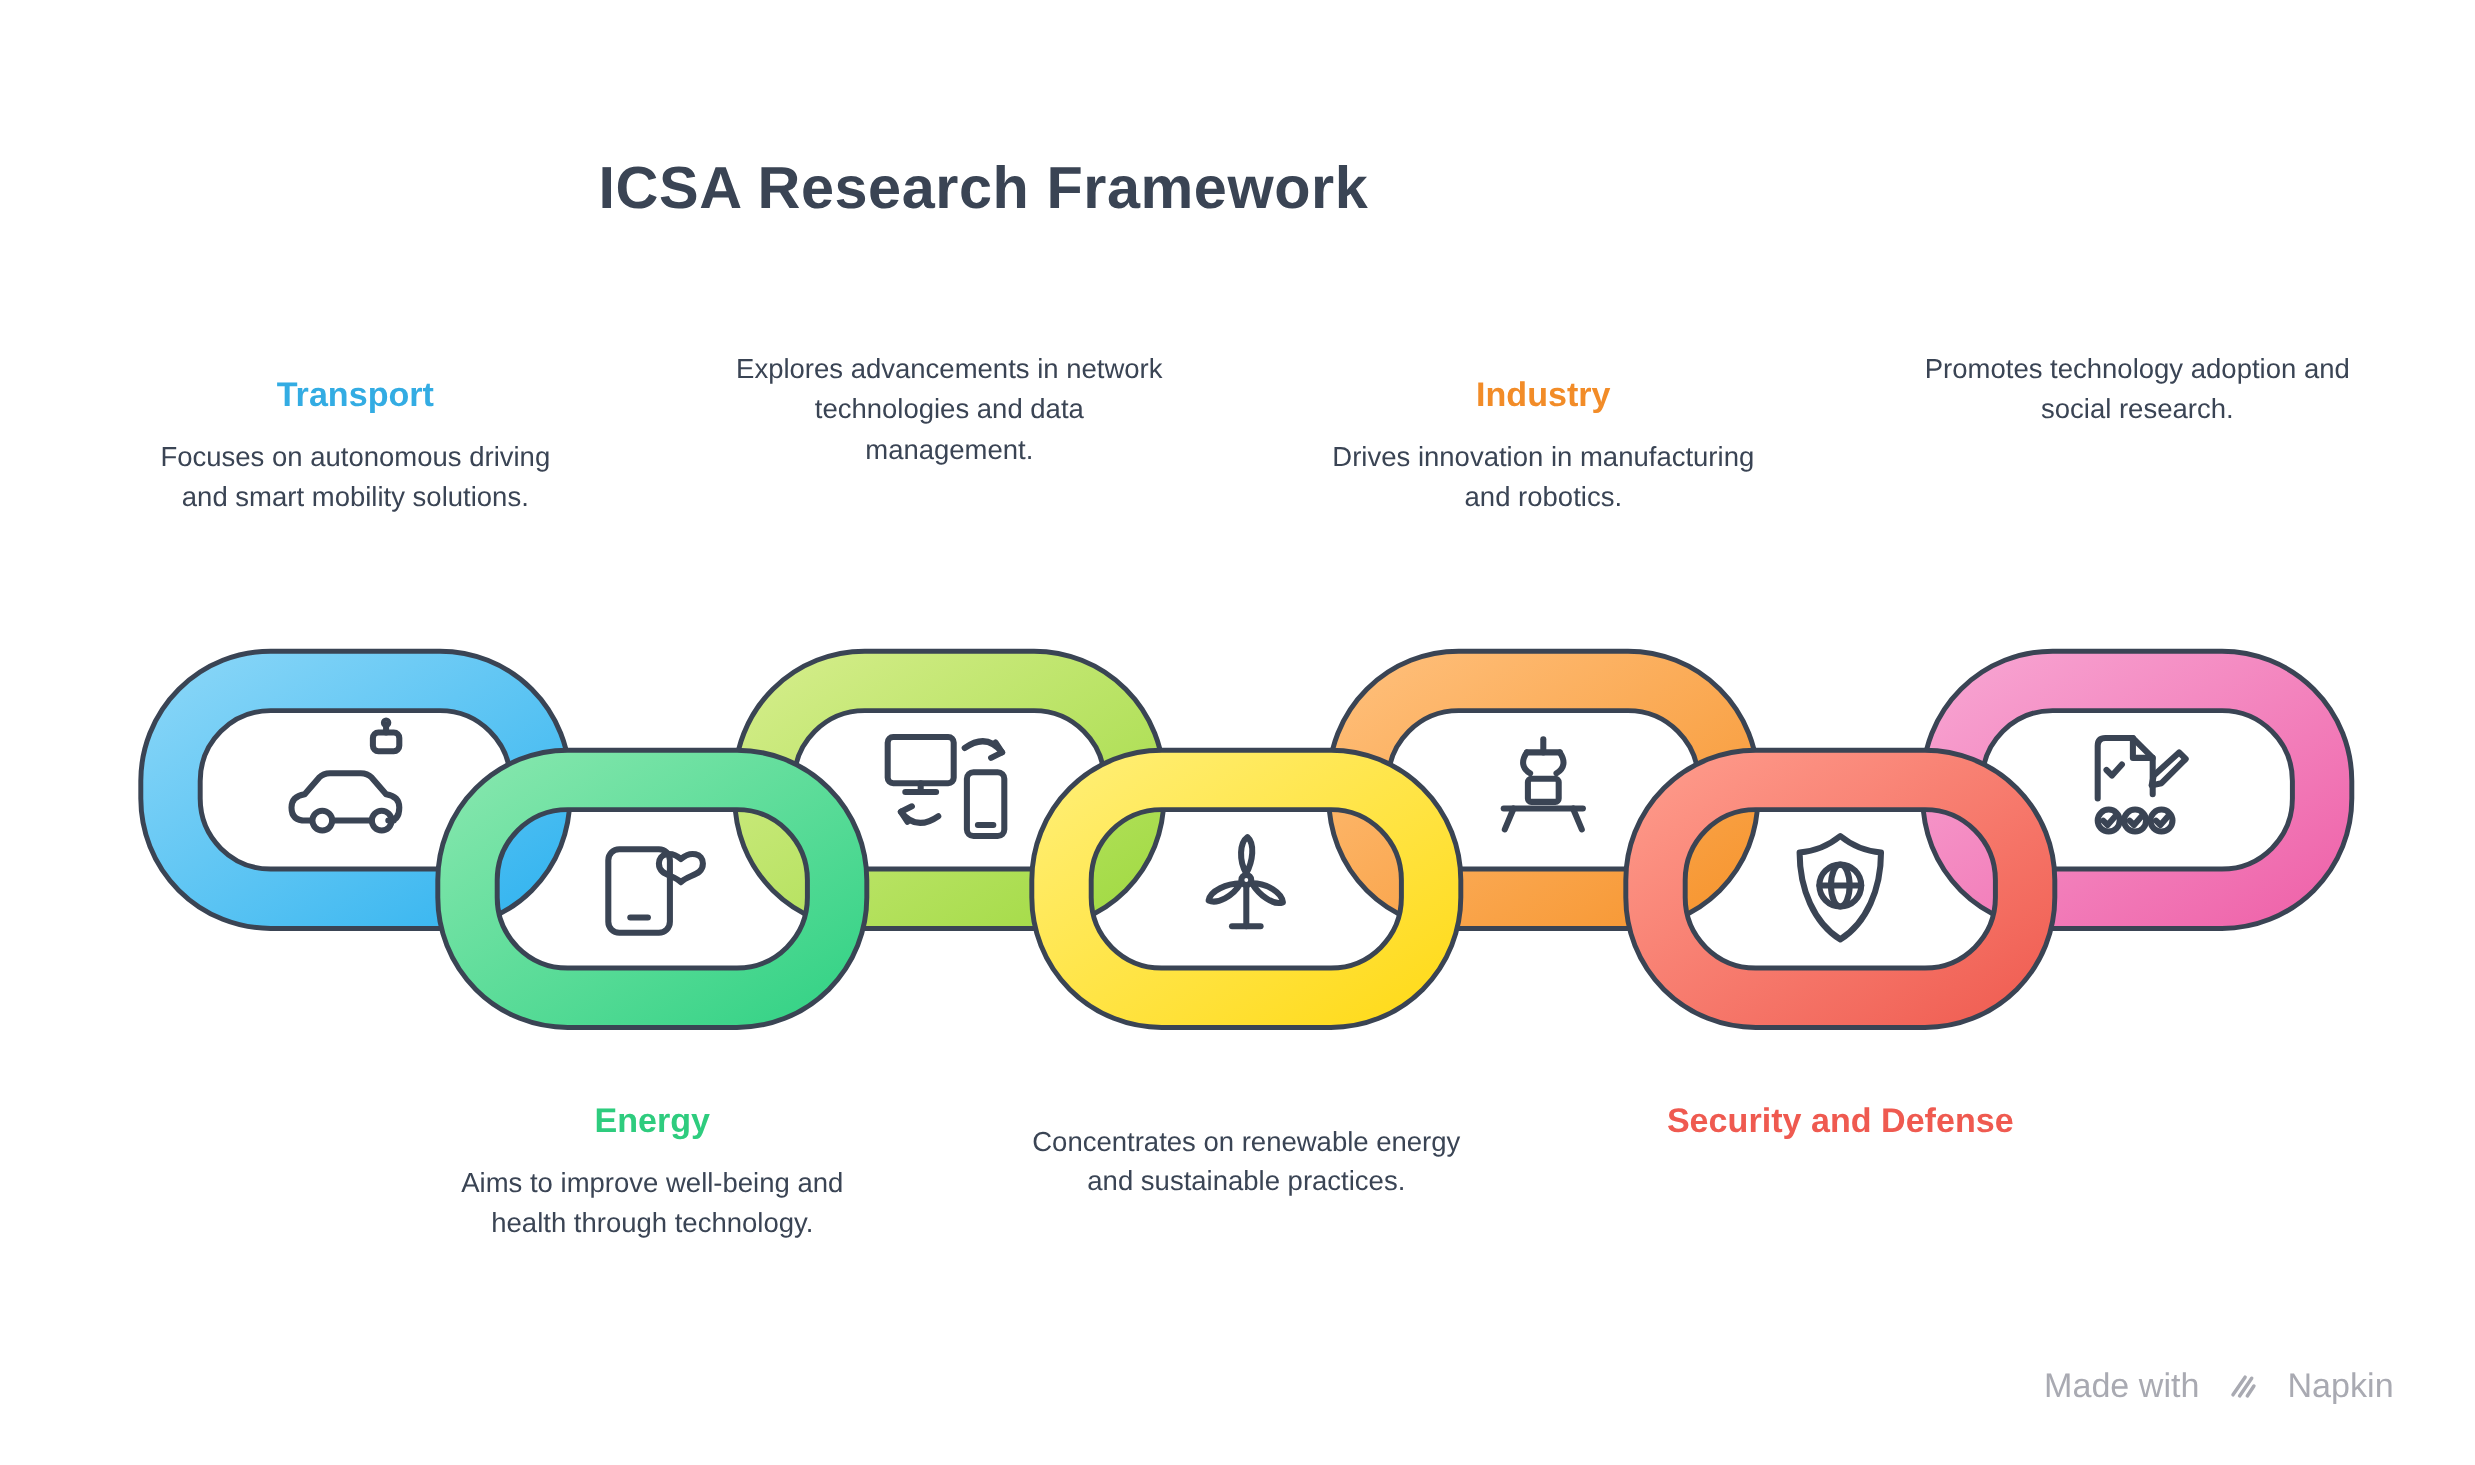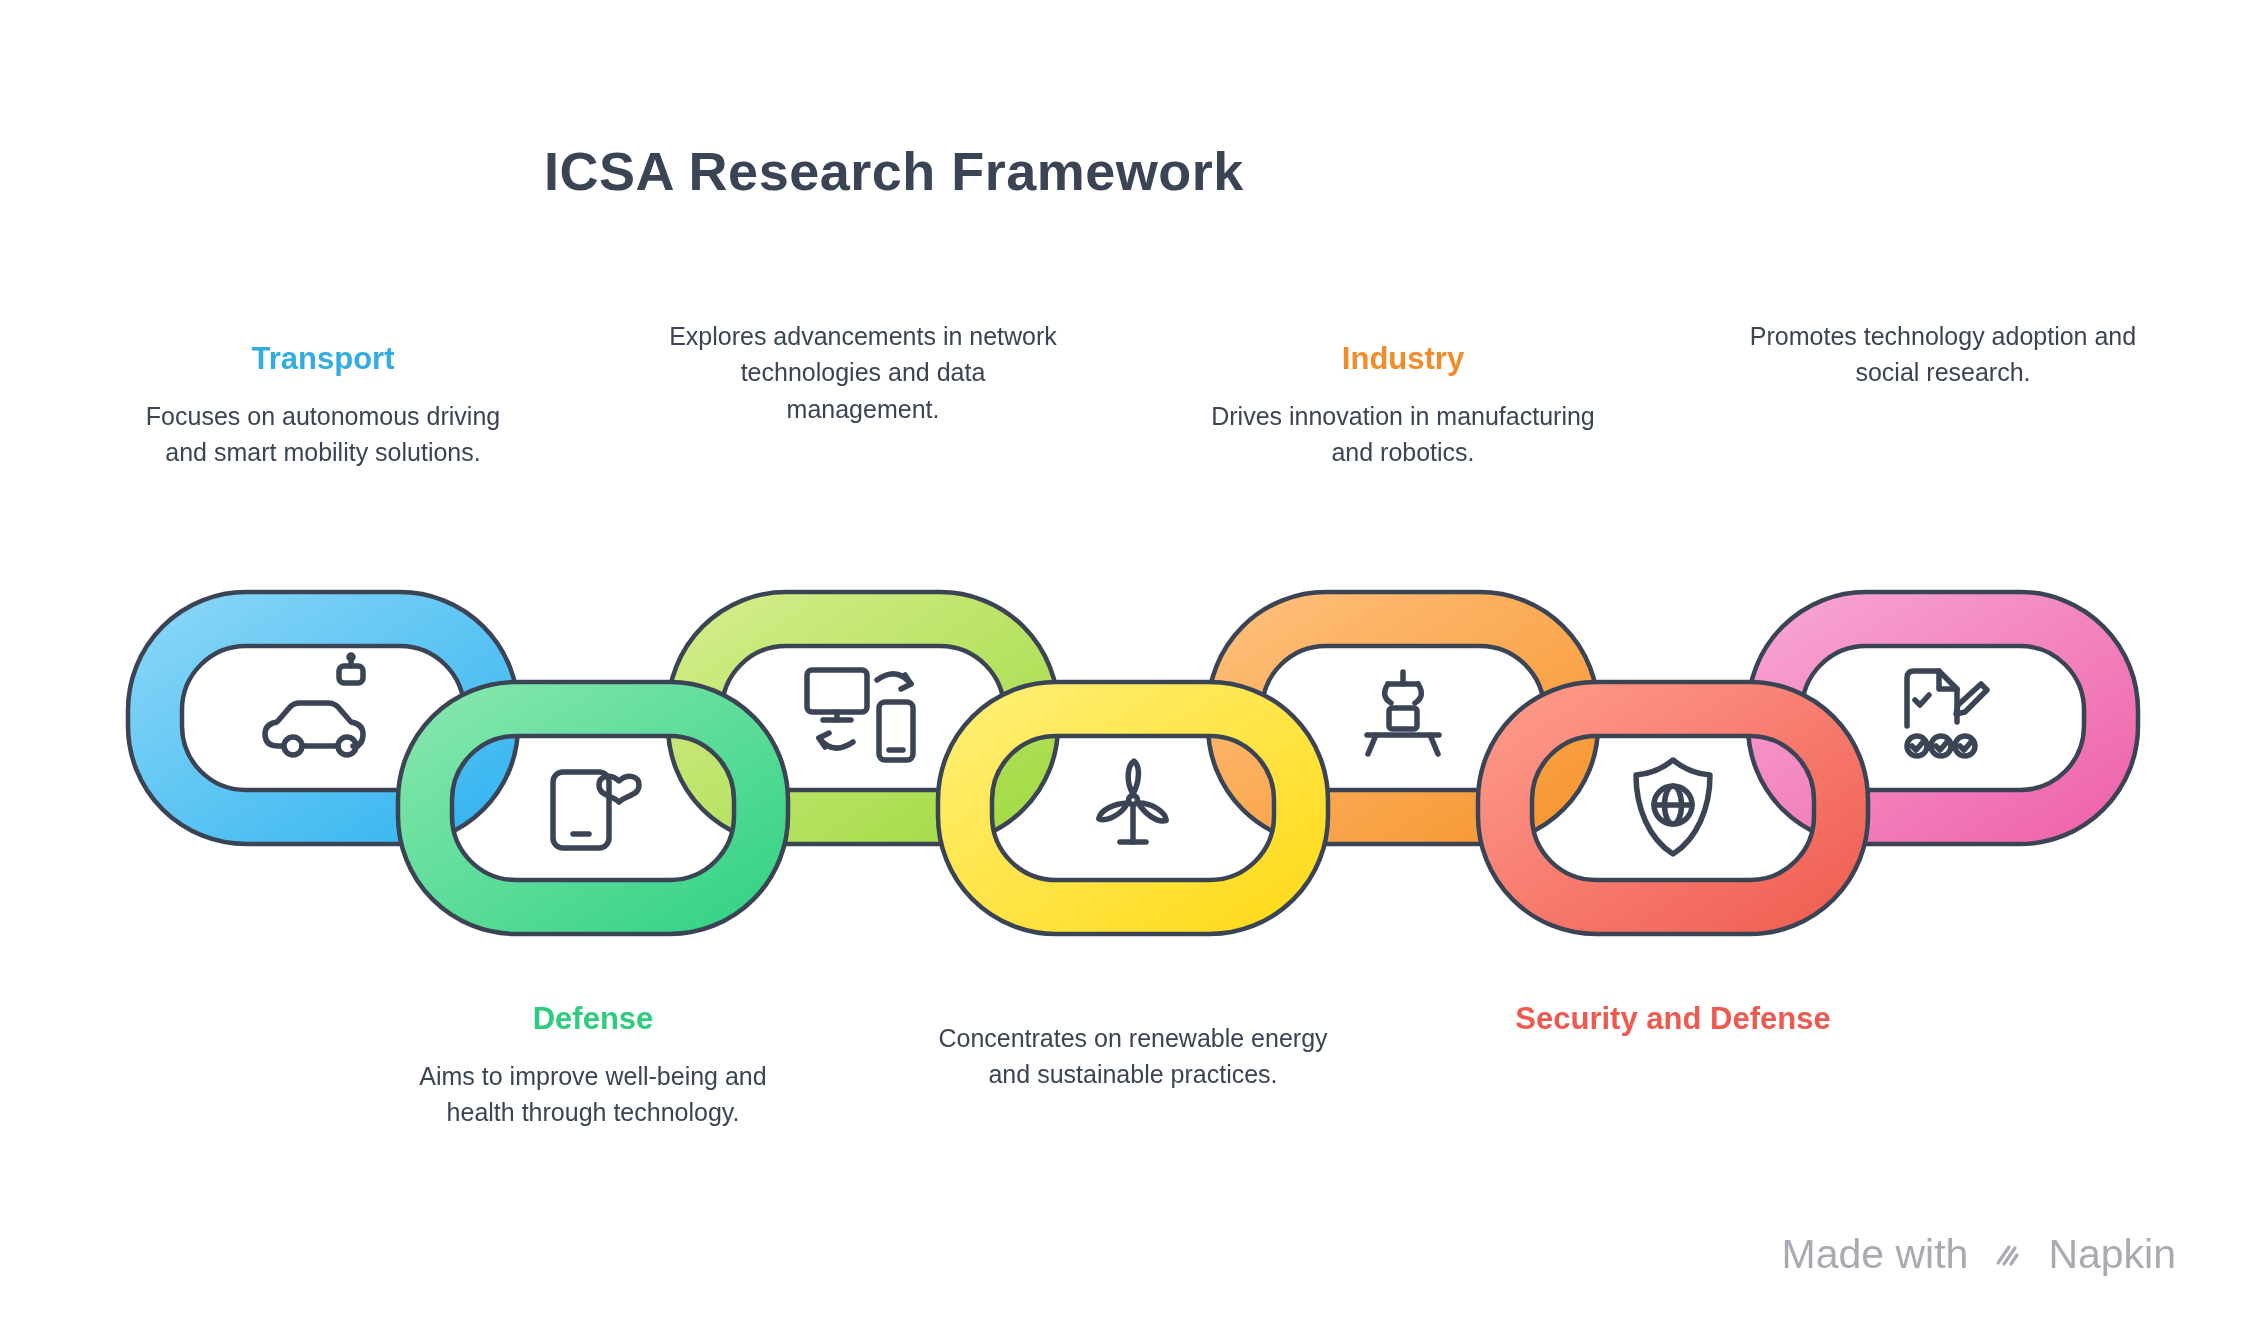--- a/index.html
+++ b/index.html
@@ -27,21 +27,21 @@
   }
   .cat p{margin:20px 0 0;font-size:25px;line-height:1.45;color:var(--text)}
   .cat-top{top:298px}
   .cat-bottom{top:1000px}
   .cat-bottom h3{min-height:0;display:block}
   #chain-svg{position:absolute;left:0;top:0;width:2250px;height:1332px}
   #chain-icons{stroke:var(--outline);fill:none;stroke-width:5.5;stroke-linecap:round;stroke-linejoin:round}
   .footer{
     position:absolute;right:74px;bottom:54px;
     display:flex;align-items:center;gap:24px;
-    color:var(--muted);font-size:41px;
+    color:var(--muted);font-size:31px;
   }
   .footer .brand{margin-left:2px}
 </style>
 </head>
 <body style="background: rgb(255, 255, 255);">
 
 <h1 class="page-title">ICSA Research Framework</h1>
 
 <svg id="chain-svg" viewBox="0 0 2250 1332">
   <defs id="chain-defs">
@@ -195,21 +195,21 @@
 </div>
 <div class="cat cat-top" style="left:1203px">
   <h3 style="color: rgb(242, 140, 40);">Industry</h3>
   <p>Drives innovation in manufacturing and robotics.</p>
 </div>
 <div class="cat cat-top" style="left:1743px">
   <p>Promotes technology adoption and social research.</p>
 </div>
 
 <div class="cat cat-bottom" style="left:393px">
-  <h3 style="color: rgb(46, 204, 126);">Defense</h3>
+  <h3 style="color: rgb(46, 204, 126);">Energy</h3>
   <p>Aims to improve well-being and health through technology.</p>
 </div>
 <div class="cat cat-bottom" style="left:933px">
   <p>Concentrates on renewable energy and sustainable practices.</p>
 </div>
 <div class="cat cat-bottom" style="left:1473px">
   <h3 style="color: rgb(239, 90, 80);">Security and Defense</h3>
 </div>
 
 <div class="footer">

